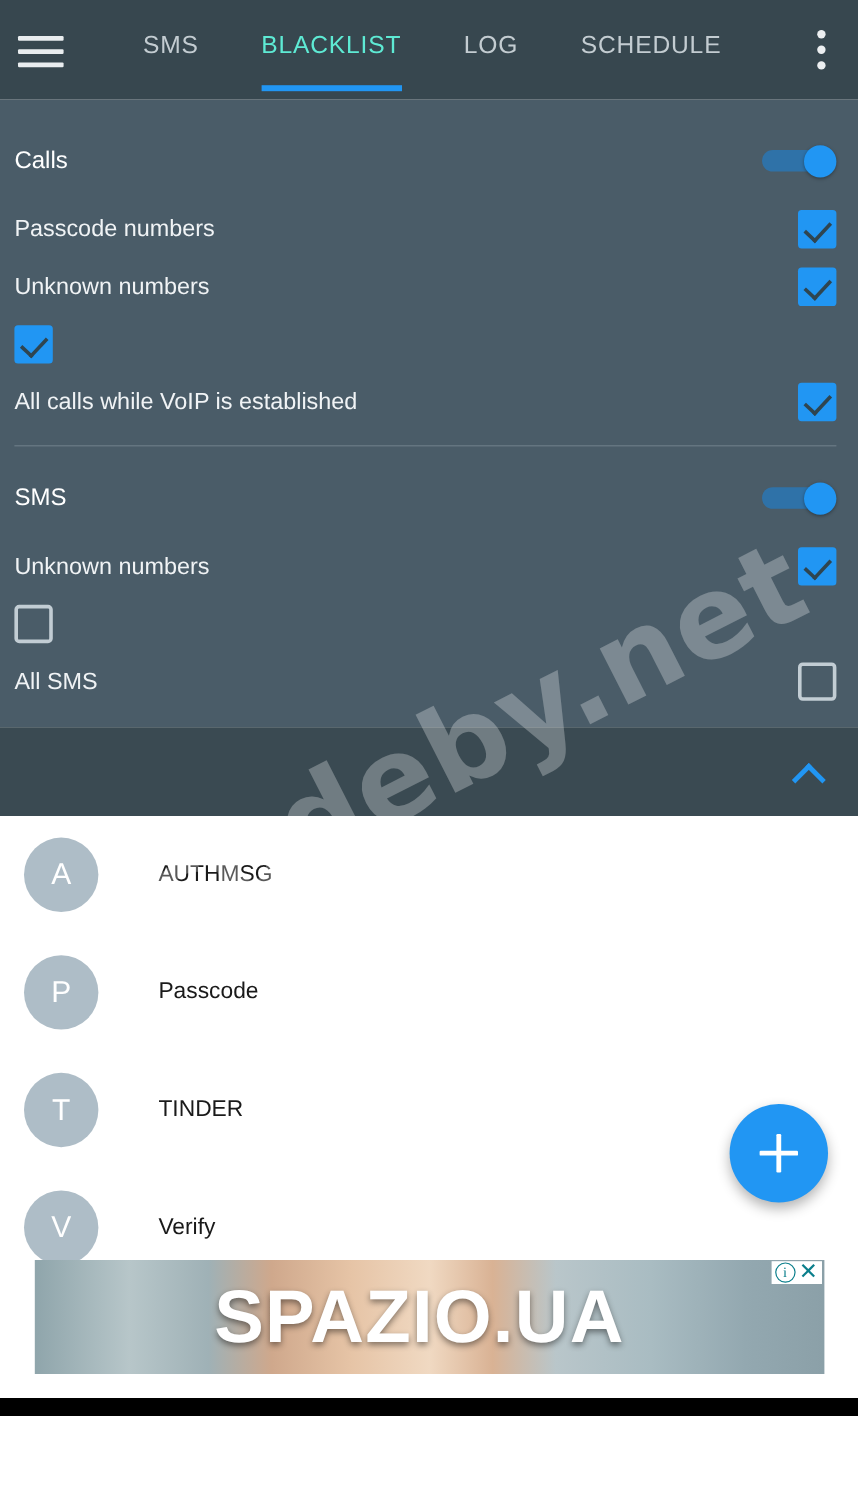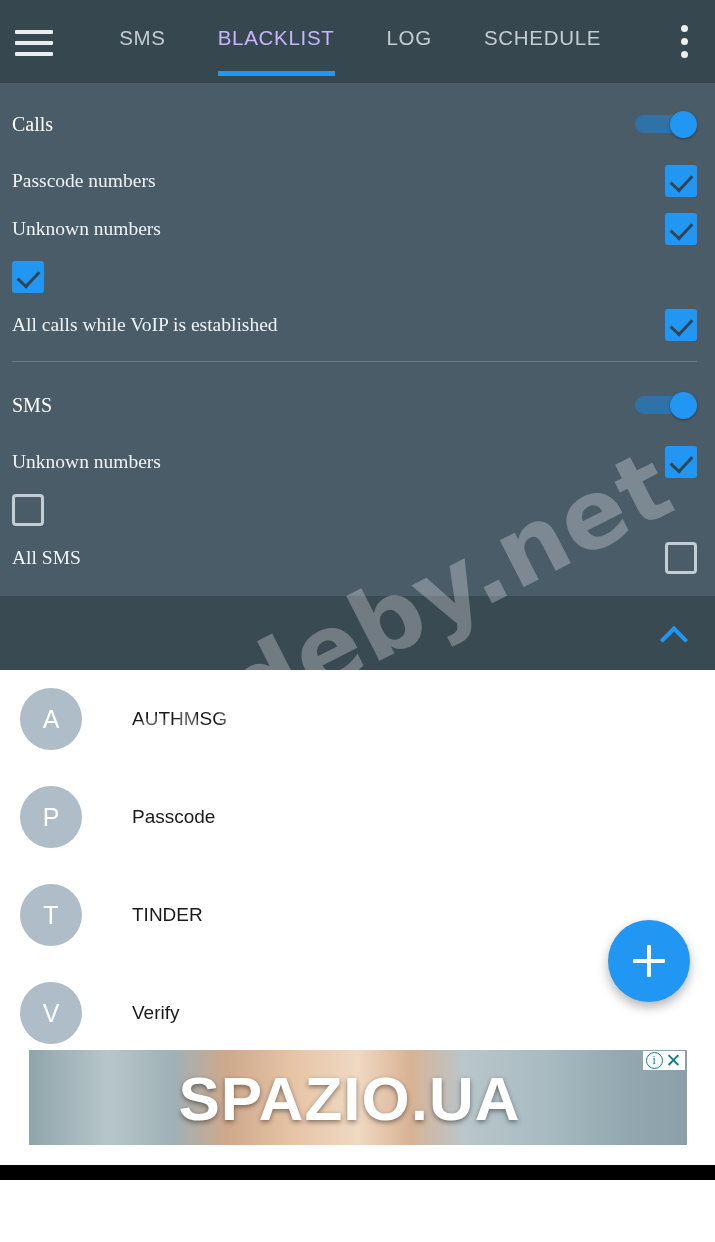--- a/index.html
+++ b/index.html
@@ -27,33 +27,33 @@
   .tabs { flex: 1; display: flex; align-items: flex-start; height: 83px; padding-top: 26px; }
   .tab {
     position: relative;
     font-size: 20.5px; letter-spacing: .7px;
     color: #c3ccd1;
     padding: 0 0 26px 0;
     margin-right: 52px;
     white-space: nowrap;
   }
   .tab:first-child { margin-left: 52px; }
-  .tab.active { color: #c4b5fd; }
+  .tab.active { color: #5eead4; }
   .tab.active .tab-underline {
     position: absolute; left: 0; right: 0; bottom: 0;
     height: 5px; background: #2196f3;
   }
   .overflow {
     width: 70px; height: 83px;
     display: flex; flex-direction: column; justify-content: center; align-items: center; gap: 6px;
   }
   .overflow i { display: block; width: 7px; height: 7px; border-radius: 50%; background: #eceff1; }
 
   
-  .settings { background: #4a5c68; padding-top: 8px; font-family: Liberation Serif, serif; }
+  .settings { background: #4a5c68; padding-top: 18px; }
   .row {
     display: flex; align-items: center;
     height: 48px; padding: 0 18px 0 12px;
   }
   .row.tall { height: 66px; }
   .row .label { flex: 1; font-size: 20px; color: #ffffff; }
   .row .label.sub { font-size: 19.5px; color: #f0f3f5; }
 
   .switch {
     position: relative; width: 62px; height: 26px;

